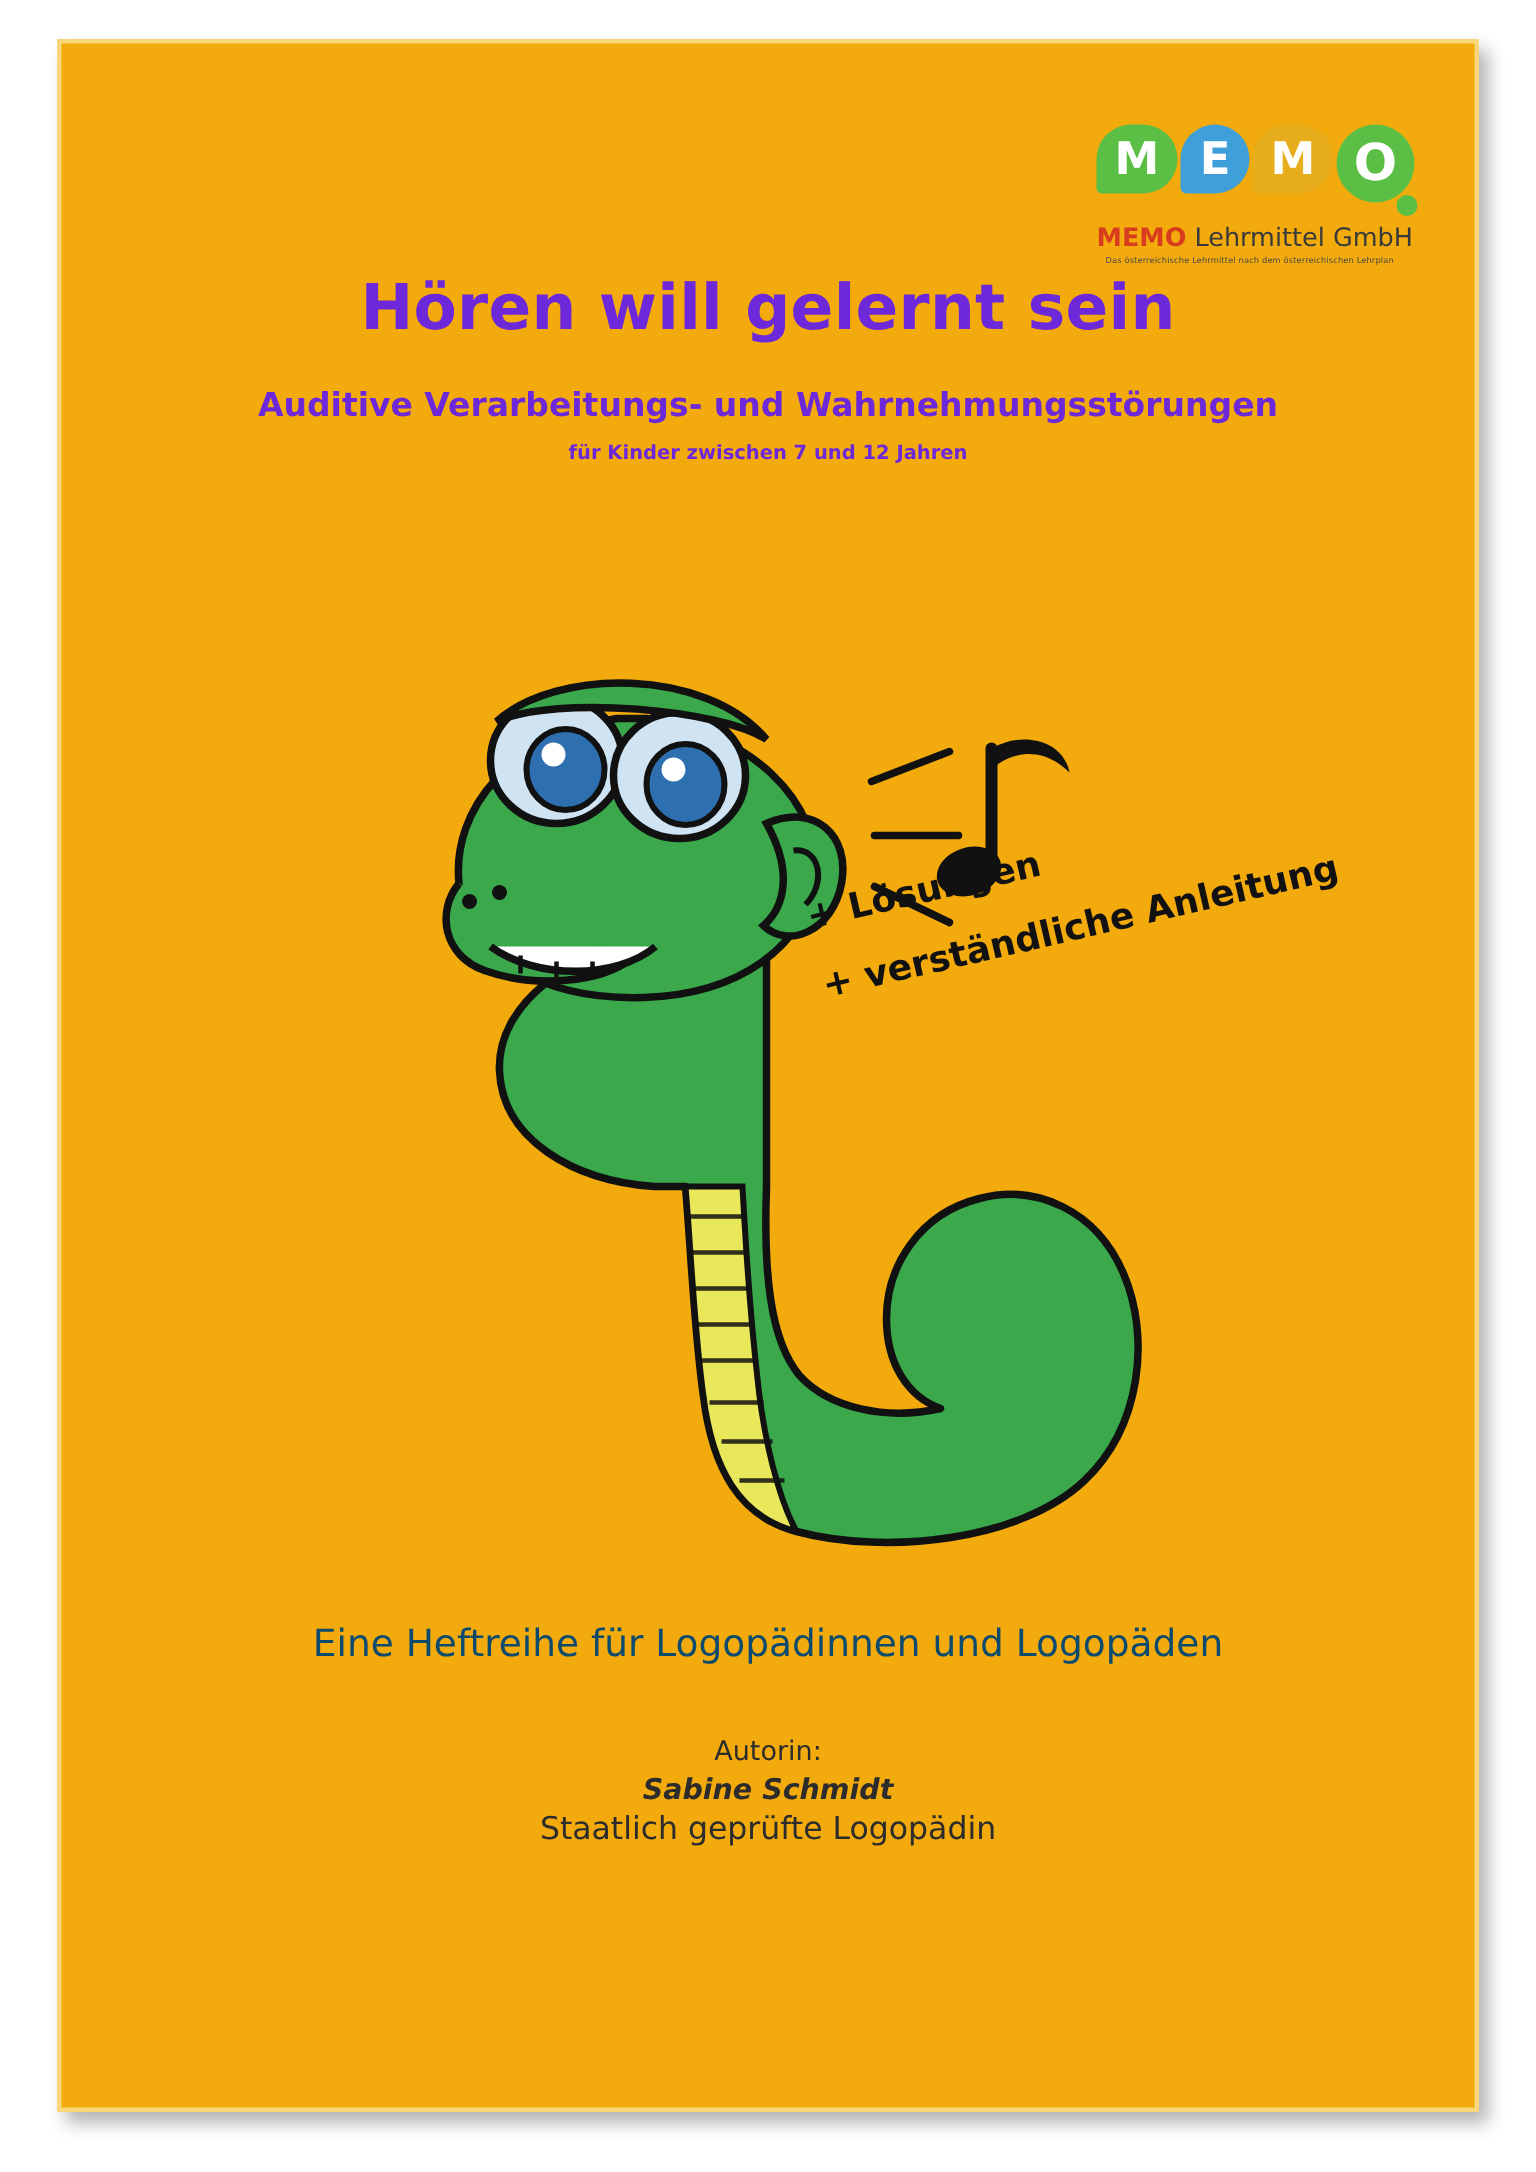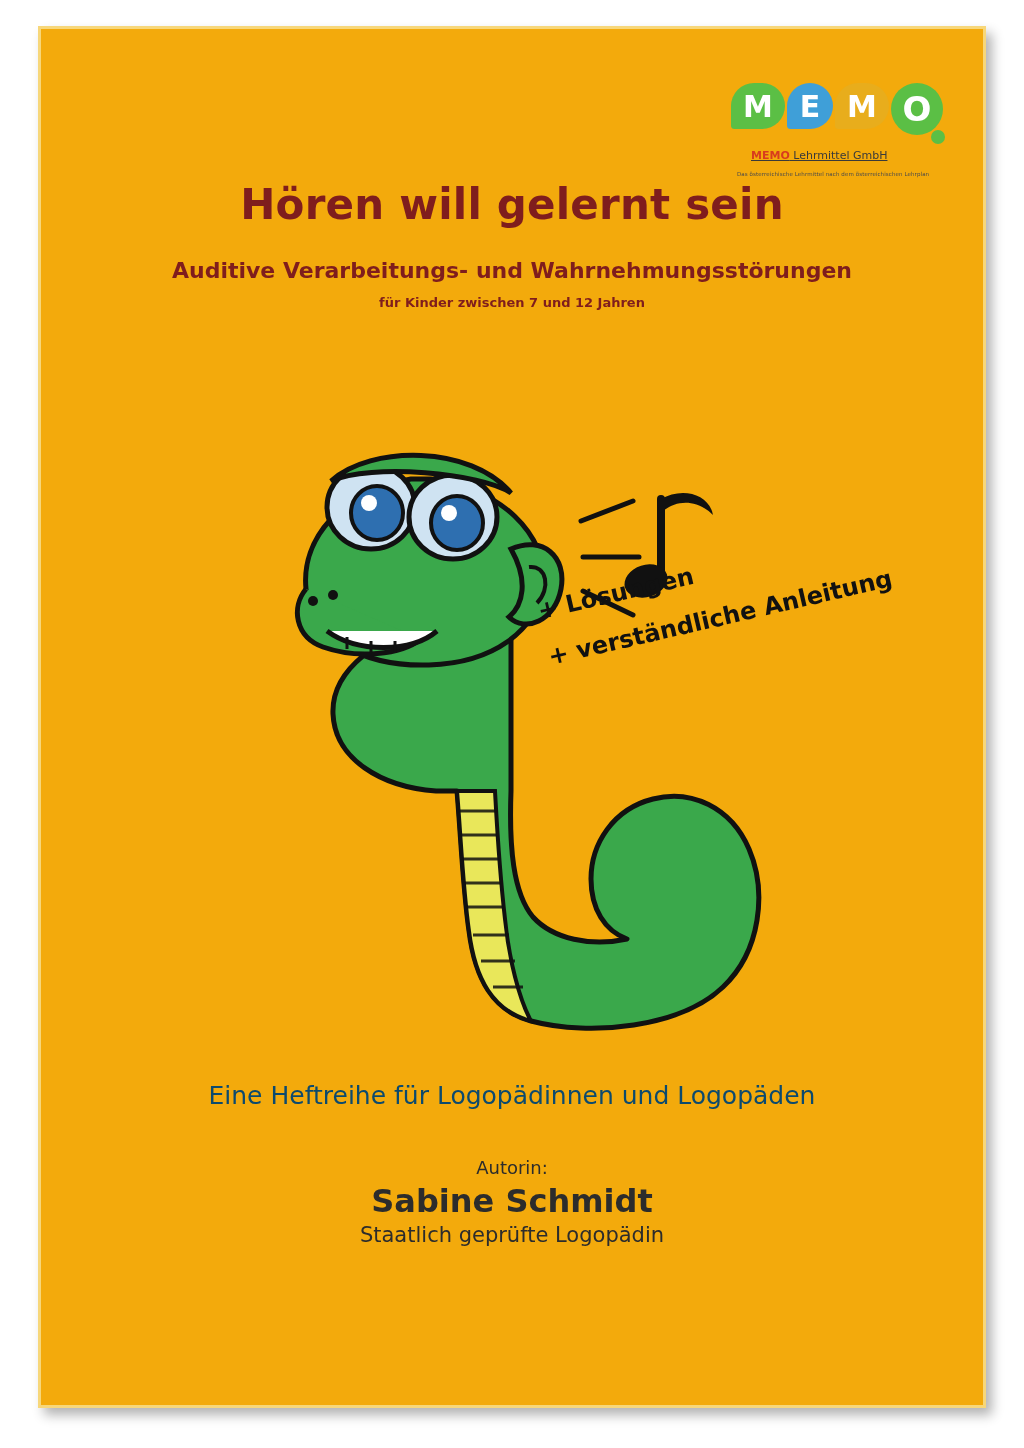--- a/index.html
+++ b/index.html
@@ -74,45 +74,44 @@
     bottom: -9px;
     right: -2px;
     width: 14px;
     height: 14px;
     background: #5bbf45;
     border-radius: 50%;
   }
   .logo-name {
     position: absolute;
     top: 66px;
-    left: 20px;
-    font-size: 11px;
+    left: 0;
+    font-size: 17px;
     color: #3a3a3a;
     white-space: nowrap;
-    text-decoration: underline;
   }
   .logo-name b { color: #d83c1e; font-weight: bold; }
   .logo-sub {
     position: absolute;
     top: 88px;
     left: 6px;
     font-size: 5.5px;
     color: #4a4a4a;
     white-space: nowrap;
     letter-spacing: .1px;
   }
 
   
   .title-block {
     position: absolute;
     left: 0;
     right: 0;
     top: 150px;
     text-align: center;
-    color: #7f1d1d;
+    color: #6d28d9;
   }
   .title-main {
     font-size: 42px;
     font-weight: bold;
     line-height: 1.22;
     letter-spacing: .2px;
   }
   .subtitle1 {
     margin-top: 28px;
     font-size: 22px;
@@ -160,21 +159,21 @@
   }
   .author-block {
     position: absolute;
     left: 0;
     right: 0;
     top: 1128px;
     text-align: center;
     color: #2c2c2c;
   }
   .author-label { font-size: 18px; }
-  .author-name  { font-size: 32px; font-weight: bold; margin-top: 4px; }
+  .author-name  { font-size: 19px; font-weight: bold; margin-top: 4px; font-style: italic; }
   .author-role  { font-size: 21px; margin-top: 3px; }
 </style>
 </head>
 <body>
 
 <div class="page">
 
   <div class="logo">
     <div class="logo-row">
       <div class="bubble b-m">M</div>

